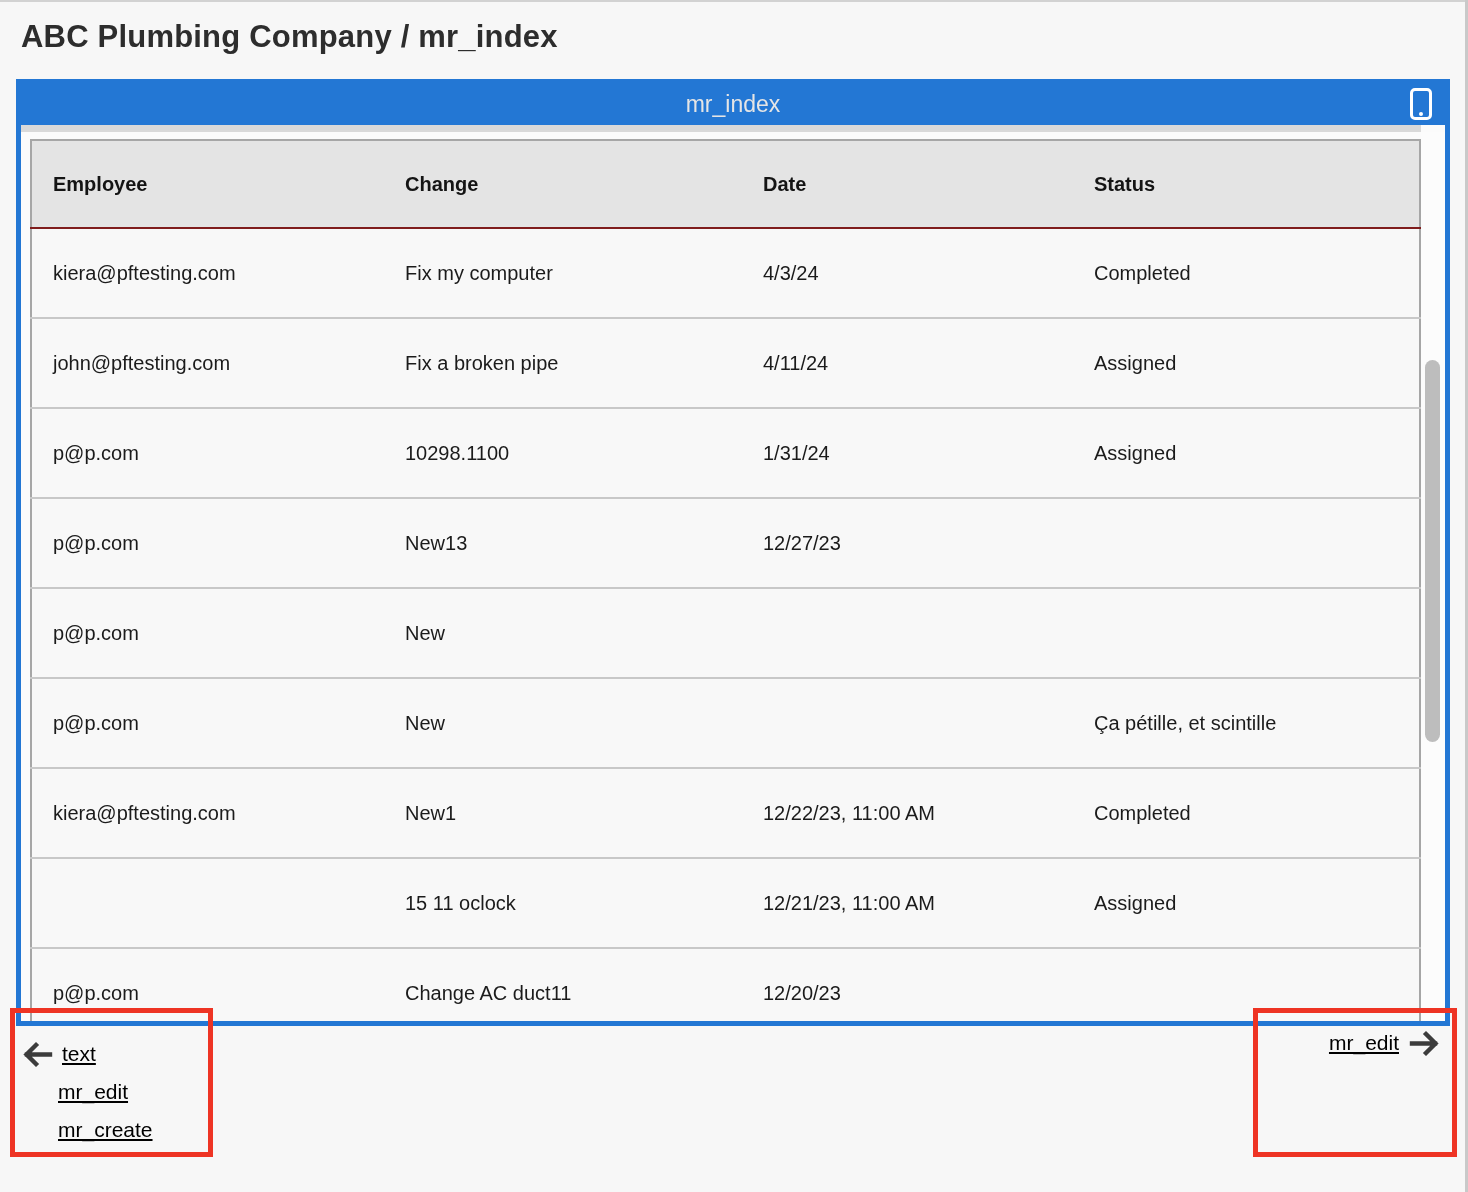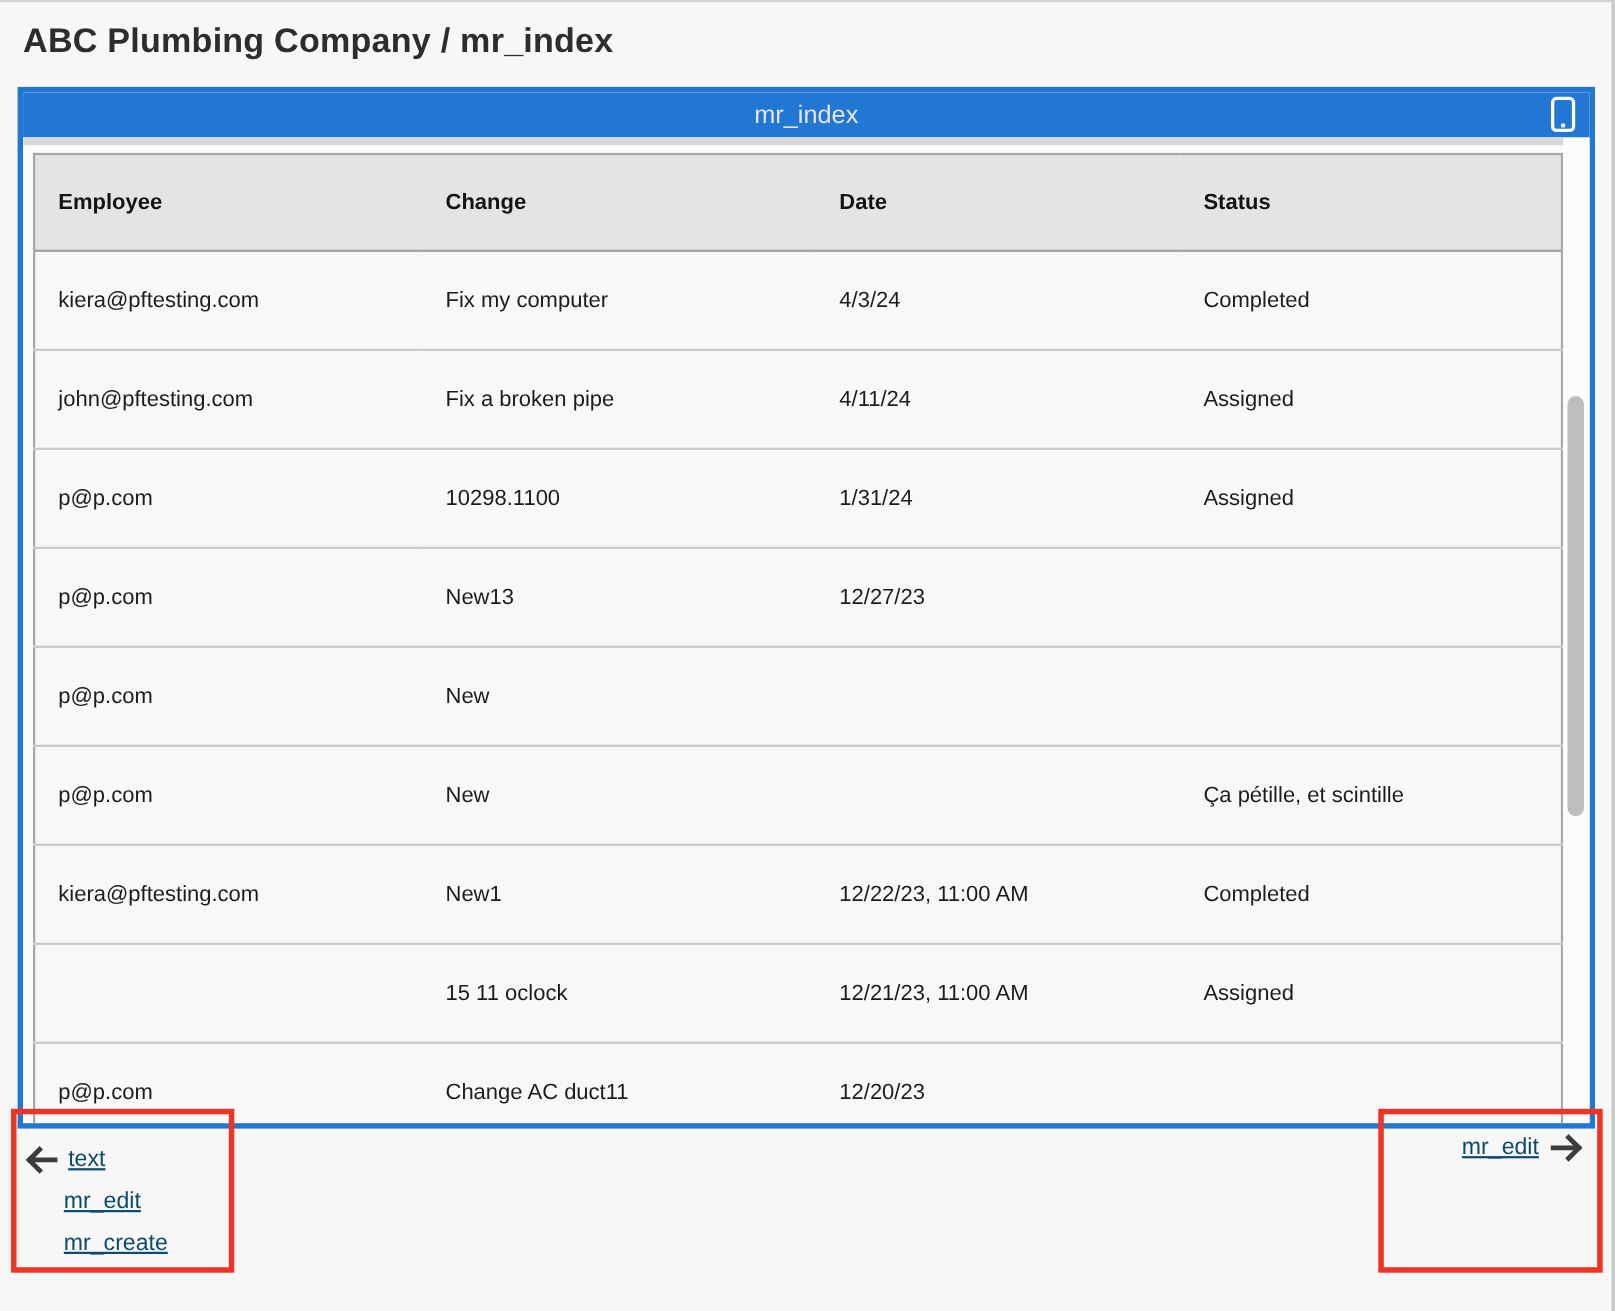--- a/index.html
+++ b/index.html
@@ -44,21 +44,21 @@
   .top-strip { position:absolute; left:0; top:0; width:1400px; height:7px; background:#d9d9d9; }
 
   
   table.grid {
     position:absolute; left:9px; top:14px; width:1391px;
     border-collapse:collapse; table-layout:fixed;
     background:#f8f8f8; border:2px solid #a6a6a6;
   }
   .grid th {
     height:88px; background:#e4e4e4; font-weight:700; font-size:20px;
-    text-align:left; color:#141414; border-bottom:2px solid #a3a3a3;
+    text-align:left; color:#141414; border-bottom:2px solid #7f1d1d;
   }
   .grid td { height:90px; font-size:20px; color:#1b1b1b; }
   .grid tbody tr + tr td { border-top:2px solid #c8c8c8; }
   .c1 { padding-left:21px; }
   .c2, .c3, .c4 { padding-left:22px; }
 
   
   .scroll-track { position:absolute; right:0; top:7px; width:24px; height:889px; background:#fcfcfc; }
   .scroll-thumb { position:absolute; left:4px; top:228px; width:15px; height:382px; background:#bdbdbd; border-radius:8px; }
 
@@ -71,21 +71,21 @@
   .notice-bar span { font-size:20px; color:#9b9b9b; }
 
   
   .ann { position:absolute; border:5px solid #ee3424; z-index:20; }
   .ann-left  { left:10px;   top:1008px; width:203px; height:149px; }
   .ann-right { left:1253px; top:1008px; width:204px; height:149px; }
   .rows { padding-top:22px; padding-left:7px; display:flex; flex-direction:column; }
   .nav-row { height:38px; display:flex; align-items:center; gap:9px; }
   .nav-row.indent { margin-left:36px; }
   .row-right { height:38px; display:flex; align-items:center; justify-content:flex-end; gap:10px; padding:22px 12px 0 0; }
-  a.link, span.link { color:#0c4a6e; font-size:21px; text-decoration:underline; cursor:pointer; }
+  a.link, span.link { color:#000000; font-size:21px; text-decoration:underline; cursor:pointer; }
   .arrow svg { display:block; }
 </style>
 </head>
 <body>
 
 <div class="win-edge-top"></div>
 <div class="win-edge-right"></div>
 
 <h1 class="page-title">ABC Plumbing Company / mr_index</h1>
 

